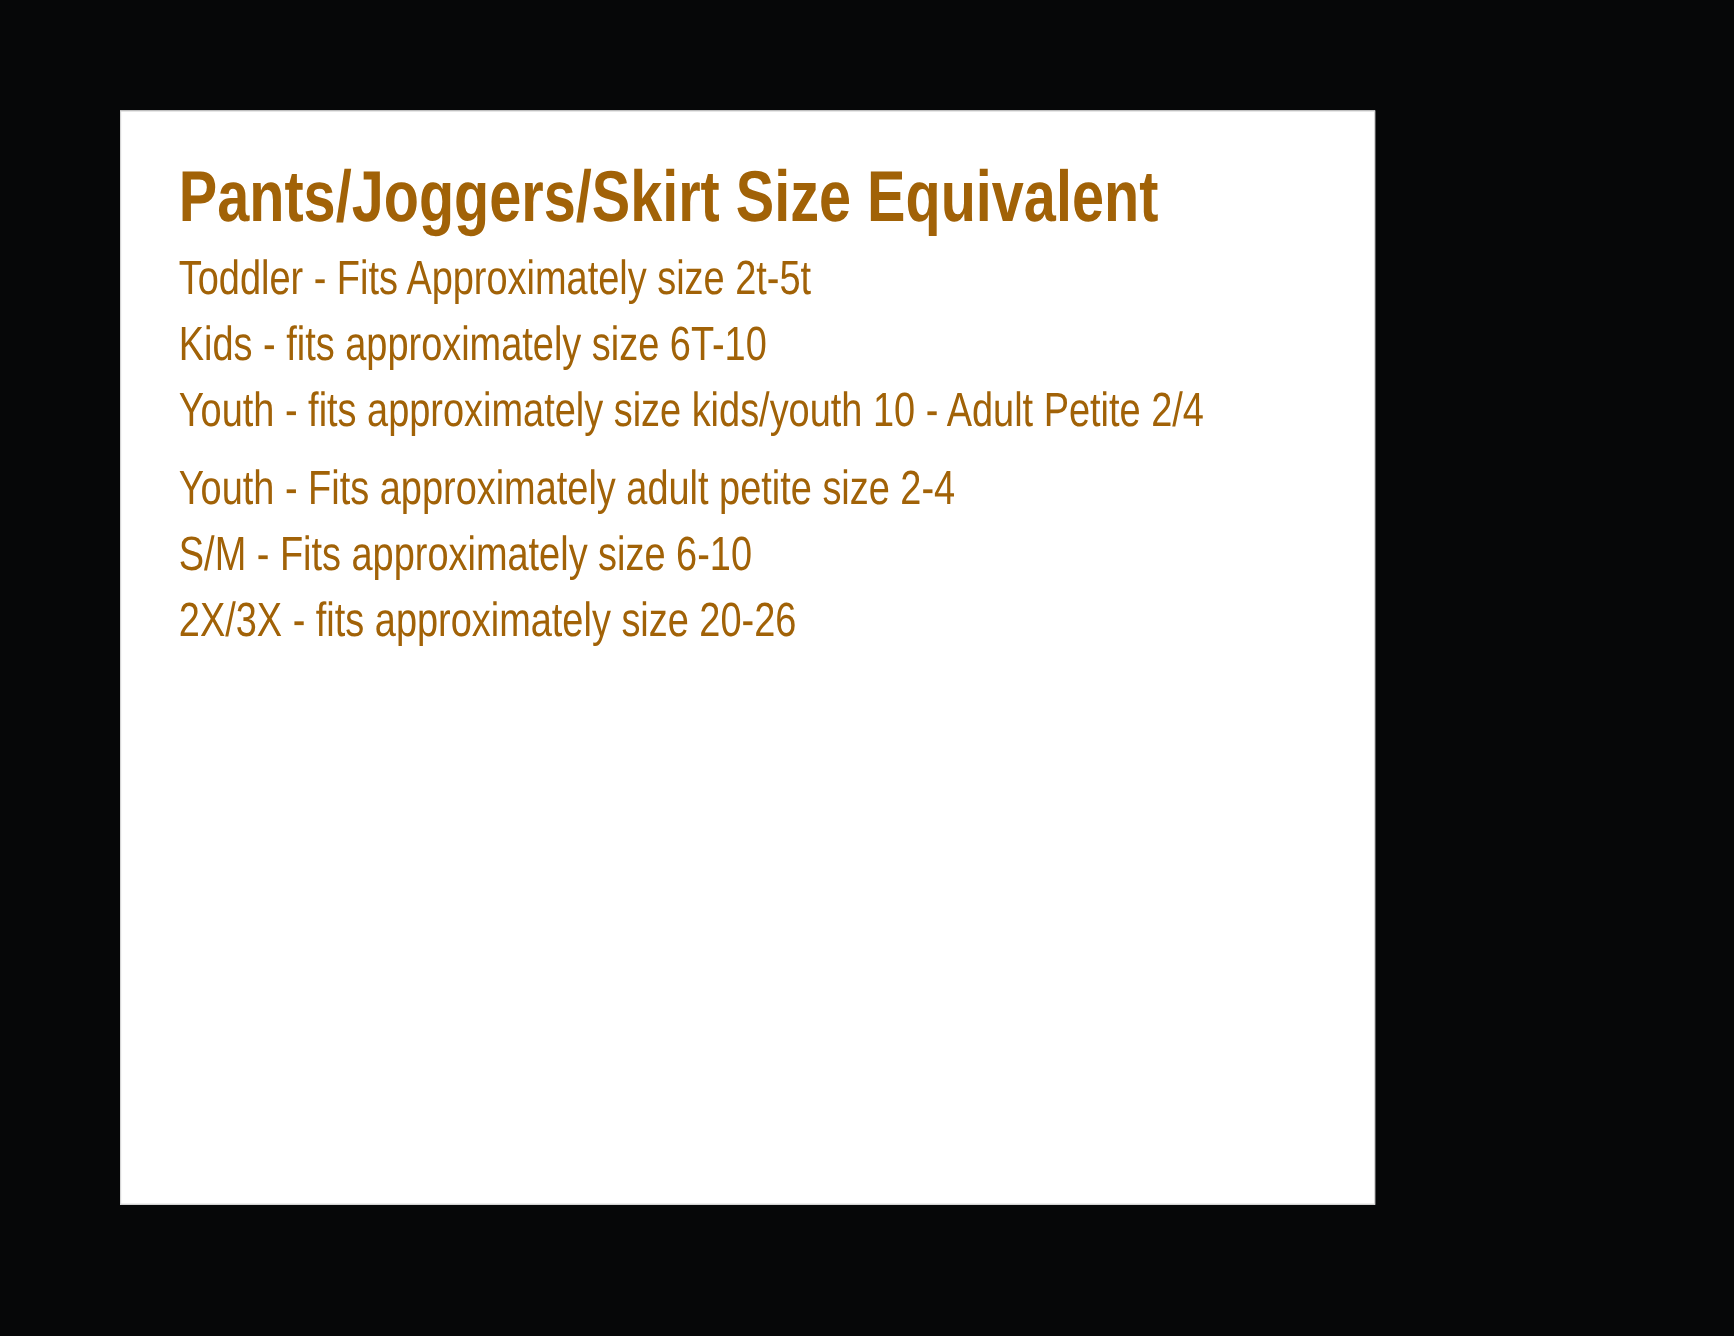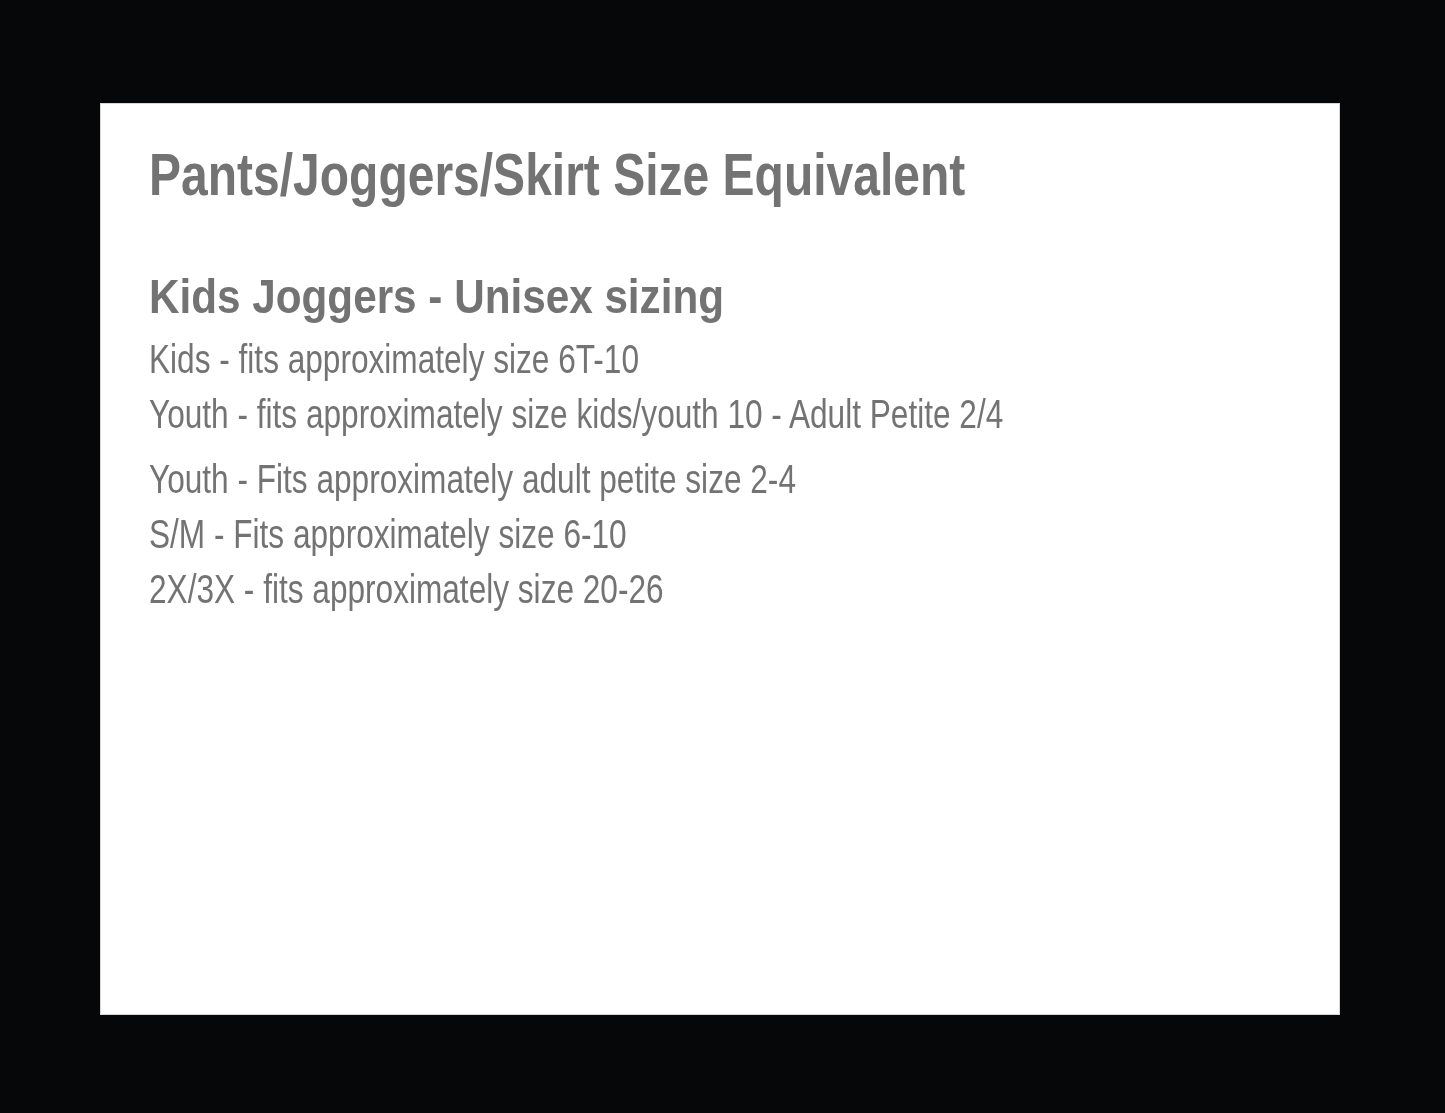--- a/index.html
+++ b/index.html
@@ -10,27 +10,27 @@
     width: 1445px;
     height: 1113px;
     background: #060708;
     font-family: "Liberation Sans", sans-serif;
     overflow: hidden;
     position: relative;
   }
   .card {
     position: absolute;
     left: 100px;
-    top: 103px;
-    width: 1240px;
+    top: 92px;
+    width: 1046px;
     height: 912px;
     background: #ffffff;
     border: 1px solid #d6d6d6;
     box-sizing: border-box;
-    color: #737373;
+    color: #a16207;
   }
   .content {
     padding: 0 48px;
   }
   
   .cond {
     display: inline-block;
     transform-origin: left center;
     white-space: nowrap;
   }
@@ -76,24 +76,24 @@
 </head>
 <body>
 
 <div class="card">
   <div class="content">
 
     <h1 class="page-title">
       <span class="cond">Pants/Joggers/Skirt Size Equivalent</span>
     </h1>
 
-    <h2 class="section-heading heading-kids">
-      <span class="cond">Kids Joggers - Unisex sizing</span>
-    </h2>
     <div class="size-lines">
+      <div class="size-line">
+        <span class="cond">Toddler - Fits Approximately size 2t-5t</span>
+      </div>
       <div class="size-line">
         <span class="cond">Kids - fits approximately size 6T-10</span>
       </div>
       <div class="size-line">
         <span class="cond">Youth - fits approximately size kids/youth 10 - Adult Petite 2/4</span>
       </div>
     </div>
 
     <div class="size-lines">
       <div class="size-line">

